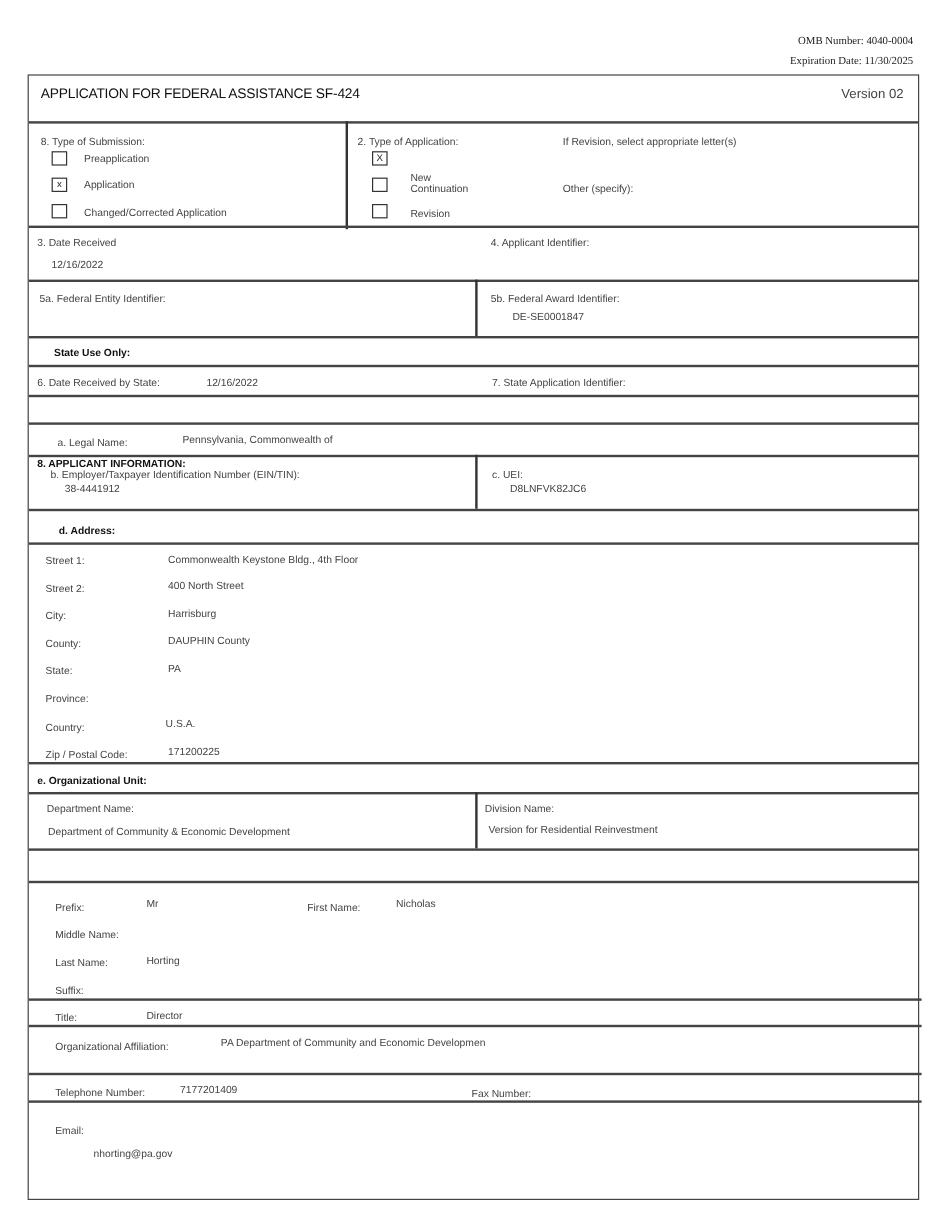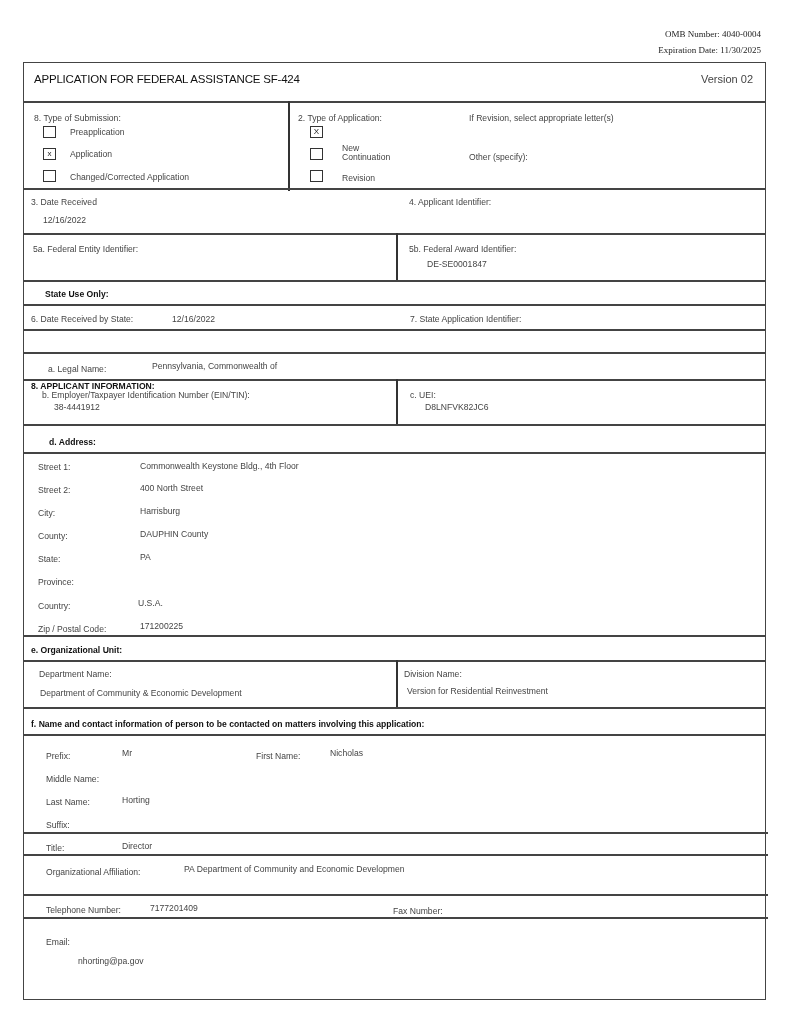--- a/index.html
+++ b/index.html
@@ -107,21 +107,20 @@
 
   <div class="b" style="left:7px; top:582px;">e. Organizational Unit:</div>
   <div class="hl" style="top:597px;"></div>
   <div class="vl" style="left:372px; top:597px; height:47px;"></div>
   <div class="t" style="left:15px; top:606px;">Department Name:</div>
   <div class="v" style="left:16px; top:625px;">Department of Community &amp; Economic Development</div>
   <div class="t" style="left:380px; top:606px;">Division Name:</div>
   <div class="v" style="left:383px; top:623px;">Version for Residential Reinvestment</div>
   <div class="hl" style="top:644px;"></div>
 
-  <div class="b" style="left:7px; top:656px;">f. Name and contact information of person to be contacted on matters involving this application:</div>
   <div class="hl" style="top:671px;"></div>
   <div class="t" style="left:22px; top:688px;">Prefix:</div>
   <div class="v" style="left:98px; top:685px;">Mr</div>
   <div class="t" style="left:232px; top:688px;">First Name:</div>
   <div class="v" style="left:306px; top:685px;">Nicholas</div>
   <div class="t" style="left:22px; top:711px;">Middle Name:</div>
   <div class="t" style="left:22px; top:734px;">Last Name:</div>
   <div class="v" style="left:98px; top:732px;">Horting</div>
   <div class="t" style="left:22px; top:757px;">Suffix:</div>
   <div class="hl" style="top:769px; right:-3px;"></div>

